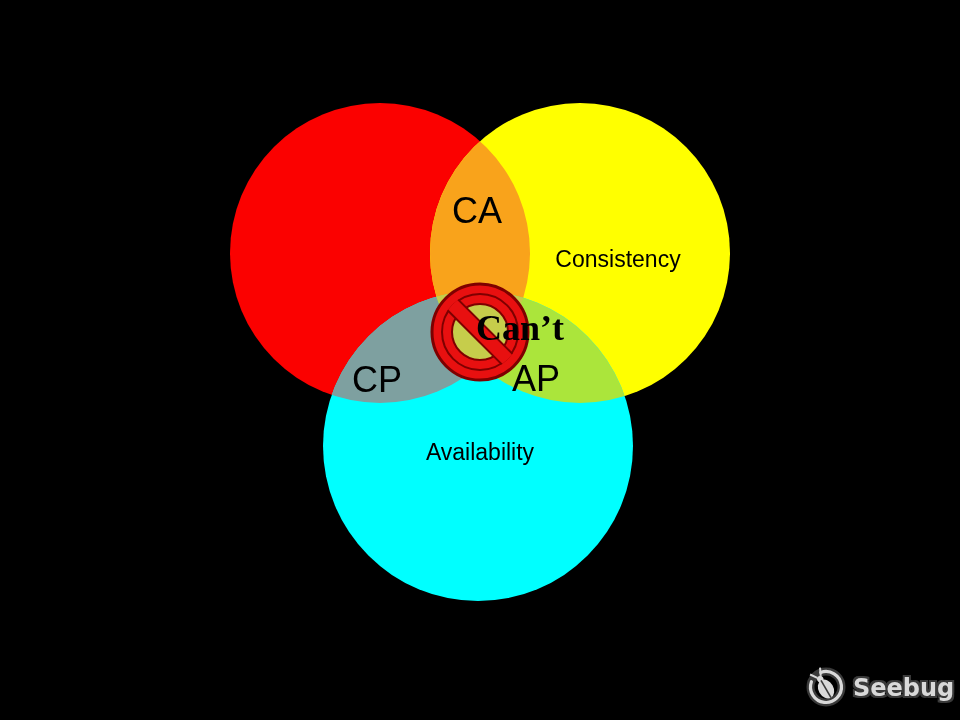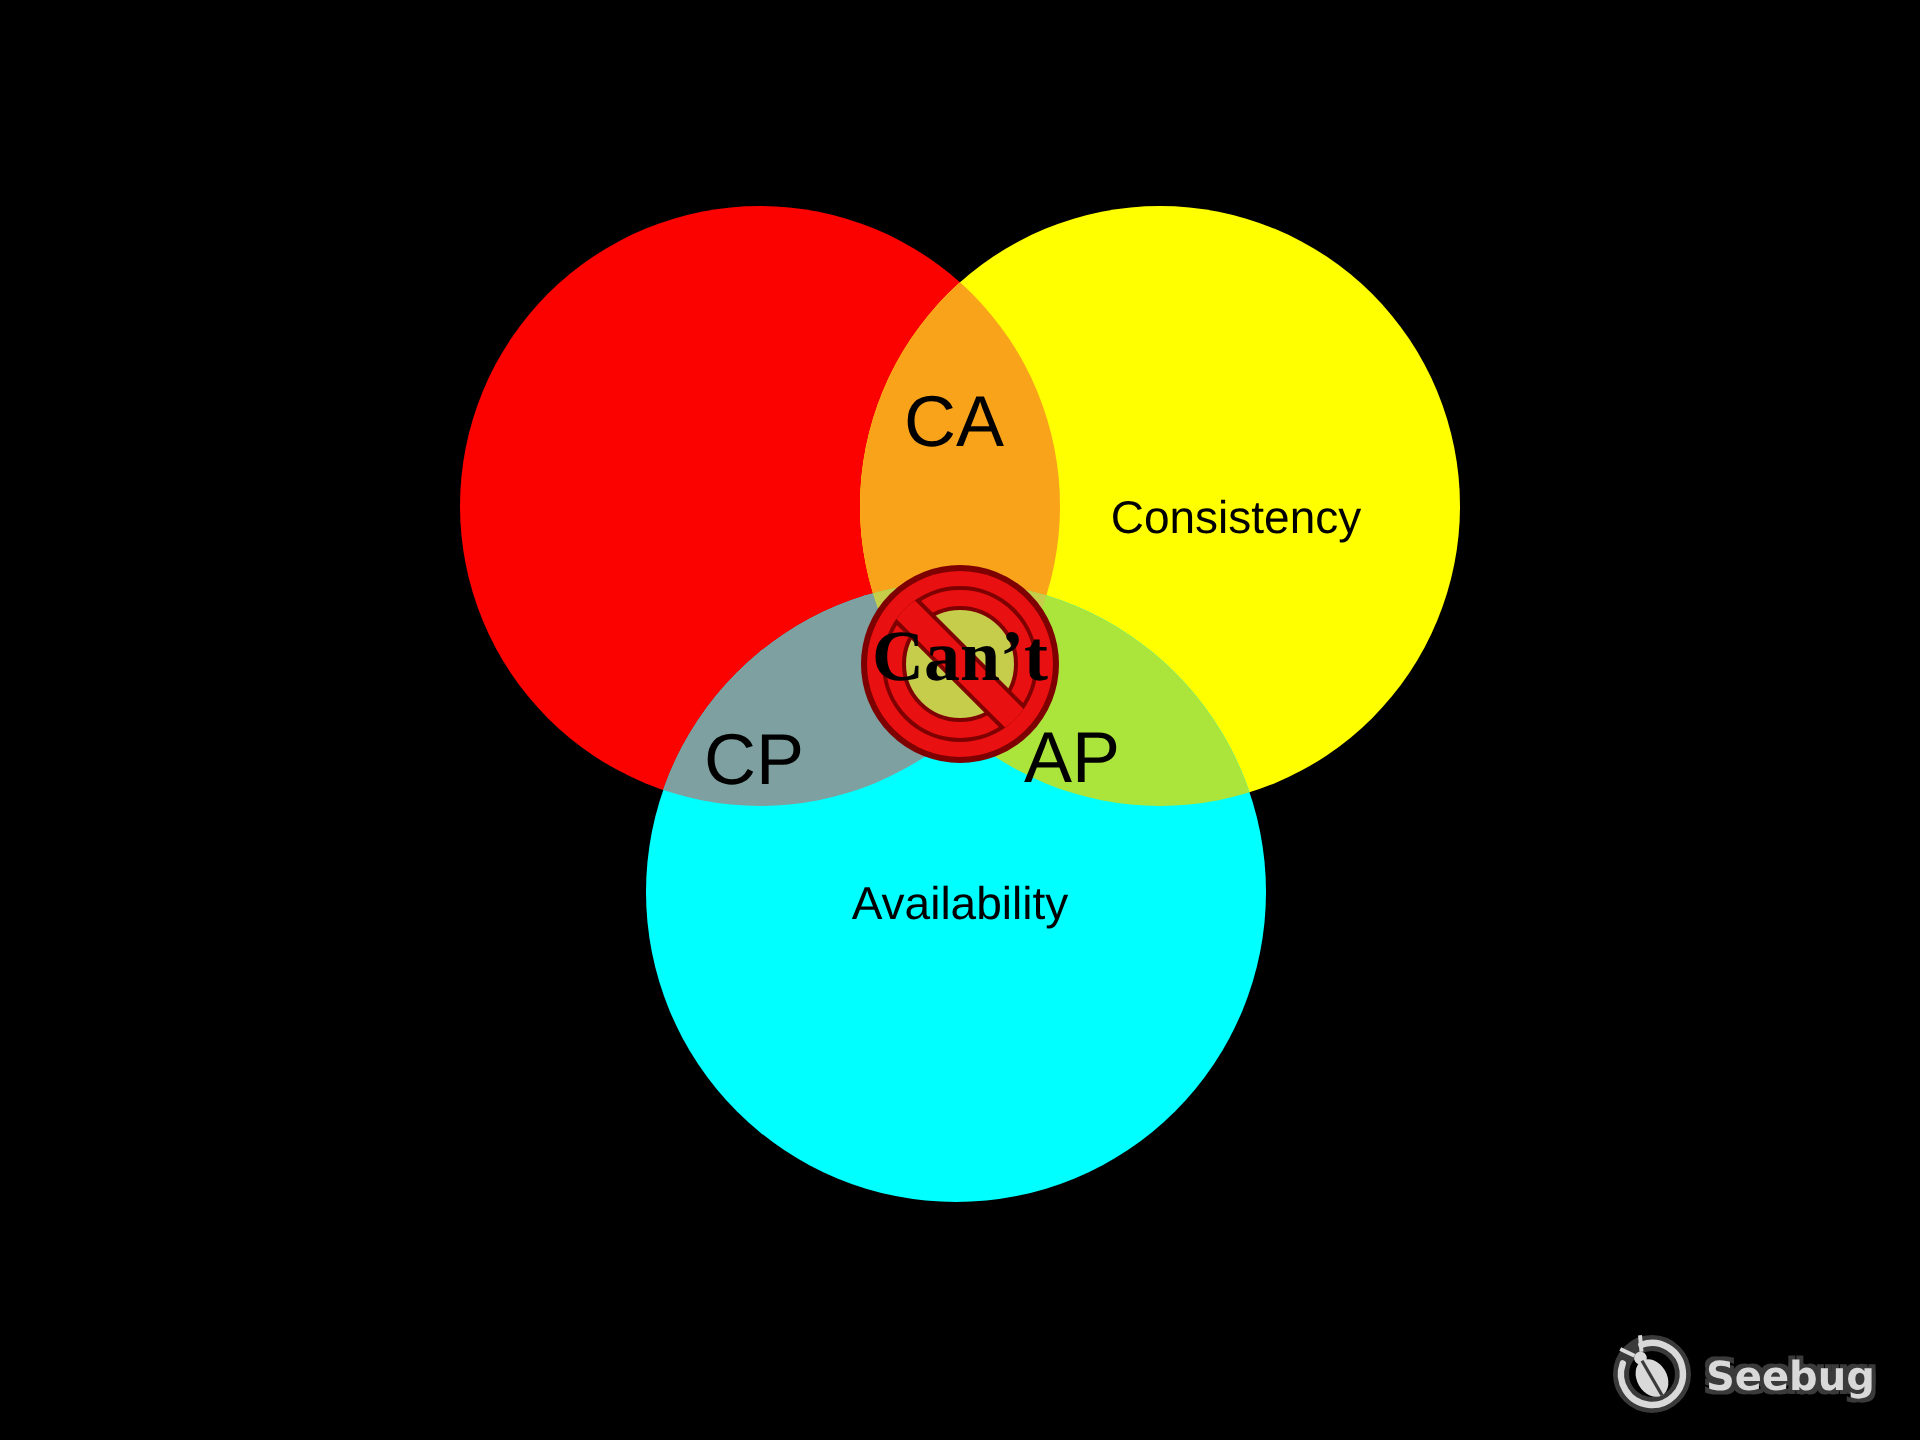--- a/index.html
+++ b/index.html
@@ -2,23 +2,23 @@
 <html><head>
 <meta charset="utf-8">
 <style>
   html,body{margin:0;padding:0;background:#000;}
   .stage{position:relative;width:960px;height:720px;background:#000;overflow:hidden;
          font-family:"Liberation Sans",sans-serif;}
   .venn-svg{position:absolute;left:0;top:0;}
   .label{position:absolute;transform:translate(-50%,-50%);color:#000;white-space:nowrap;line-height:1;}
   .set-label{font-size:23px;}
   .region-label{font-size:36px;}
-  .badge-label{font-family:"Liberation Serif",serif;font-weight:bold;font-size:36px;}
+  .badge-label{font-family:"Liberation Serif",serif;font-weight:bold;font-size:36px;margin-left:40px;}
   .watermark{position:absolute;left:804px;top:663px;display:flex;align-items:center;gap:3px;}
-  .brand-text{font-family:"DejaVu Sans",sans-serif;font-weight:bold;font-size:20px;color:#D9D9D9;
+  .brand-text{font-family:"DejaVu Sans",sans-serif;font-weight:bold;font-size:24px;color:#D9D9D9;
               text-shadow:2px 2px 0 #3a3a3a,-2px -2px 0 #3a3a3a,2px -2px 0 #3a3a3a,-2px 2px 0 #3a3a3a;}
 </style>
 </head>
 <body>
 
 <div class="stage">
 
   <svg class="venn-svg" width="960" height="720" viewBox="0 0 960 720">
     <defs>
       <clipPath id="clipRed">

